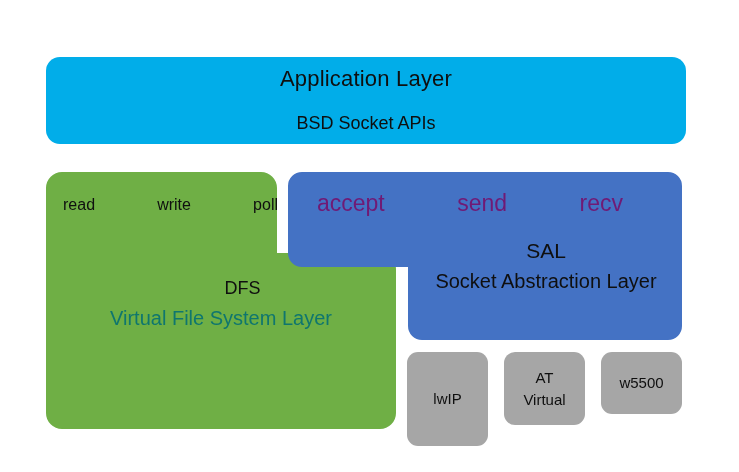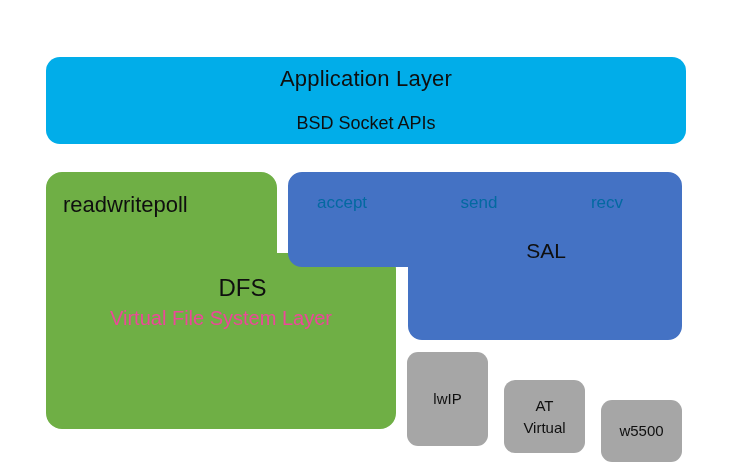--- a/index.html
+++ b/index.html
@@ -68,45 +68,46 @@
     height: 100%;
     overflow: visible;
   }
 
   .dfs-ops {
     position: absolute;
     left: 63px;
     top: 192px;
     width: 215px;
     display: flex;
-    font-size: 22px;
+    justify-content: space-between;
+    font-size: 16px;
     line-height: 26px;
     color: #0f0f0f;
     pointer-events: none;
   }
   .dfs-ops .op { pointer-events: auto; }
 
   .dfs-text {
     position: absolute;
     left: 46px;
     top: 272px;
     width: 350px;
     text-align: center;
     pointer-events: none;
   }
   .dfs-name {
-    font-size: 24px;
+    font-size: 18px;
     line-height: 32px;
     color: #0f0f0f;
     margin-left: 43px;
   }
   .dfs-desc {
     font-size: 20px;
     line-height: 28px;
-    color: #ec4899;
+    color: #0f766e;
   }
 
   
   .sal-shape {
     left: 288px;
     top: 172px;
     width: 394px;
     height: 168px;
   }
   .sal-shape svg {
@@ -116,23 +117,23 @@
     overflow: visible;
   }
 
   .sal-ops {
     position: absolute;
     left: 317px;
     top: 190px;
     width: 306px;
     display: flex;
     justify-content: space-between;
-    font-size: 17px;
+    font-size: 23px;
     line-height: 26px;
-    color: #0369a1;
+    color: #701a75;
     pointer-events: none;
   }
   .sal-ops .op { pointer-events: auto; }
 
   .sal-text {
     position: absolute;
     left: 410px;
     top: 235px;
     width: 272px;
     text-align: center;
@@ -156,22 +157,22 @@
     display: flex;
     flex-direction: column;
     align-items: center;
     justify-content: center;
     font-size: 15px;
     line-height: 22px;
     color: #0f0f0f;
     text-align: center;
   }
   .driver-lwip  { left: 407px; top: 352px; width:  81px; height: 94px; }
-  .driver-at    { left: 504px; top: 352px; width:  81px; height: 73px; margin-top: 28px; }
-  .driver-w5500 { left: 601px; top: 352px; width:  81px; height: 62px; margin-top: 48px; }
+  .driver-at    { left: 504px; top: 352px; width:  81px; height: 73px; }
+  .driver-w5500 { left: 601px; top: 352px; width:  81px; height: 62px; }
 </style>
 </head>
 <body>
 
 <div id="diagram">
 
   <div class="block app-layer">
     <div class="app-title">Application Layer</div>
     <div class="app-sub">BSD Socket APIs</div>
   </div>
@@ -208,20 +209,21 @@
   </div>
 
   <div class="sal-ops">
     <span class="op">accept</span>
     <span class="op">send</span>
     <span class="op">recv</span>
   </div>
 
   <div class="sal-text">
     <div class="sal-name">SAL</div>
+    <div class="sal-desc">Socket Abstraction Layer</div>
   </div>
 
   <div class="block driver driver-lwip">
     <span>lwIP</span>
   </div>
 
   <div class="block driver driver-at">
     <span>AT</span>
     <span>Virtual</span>
   </div>

